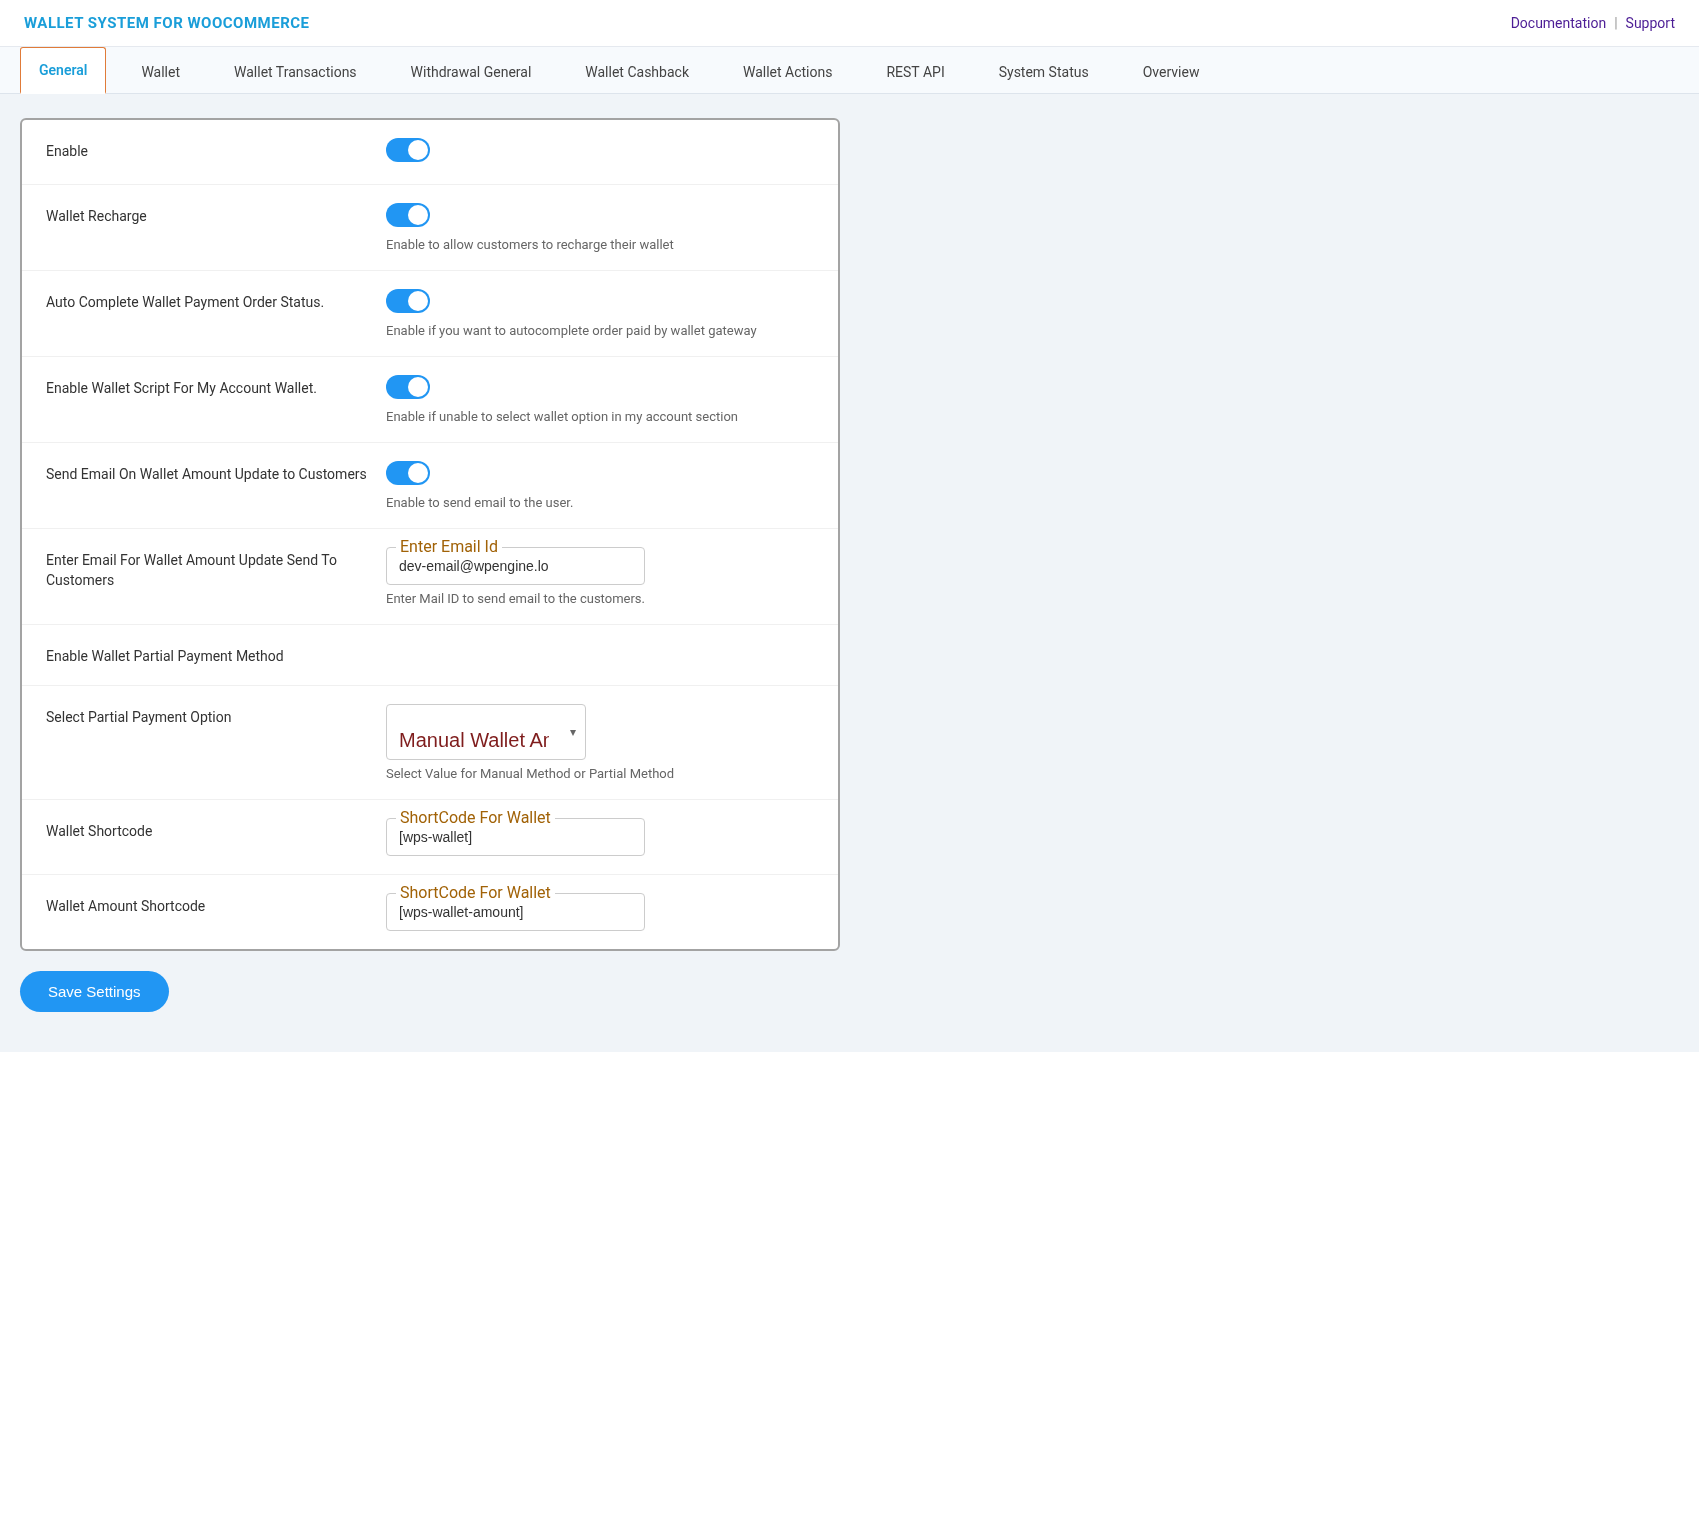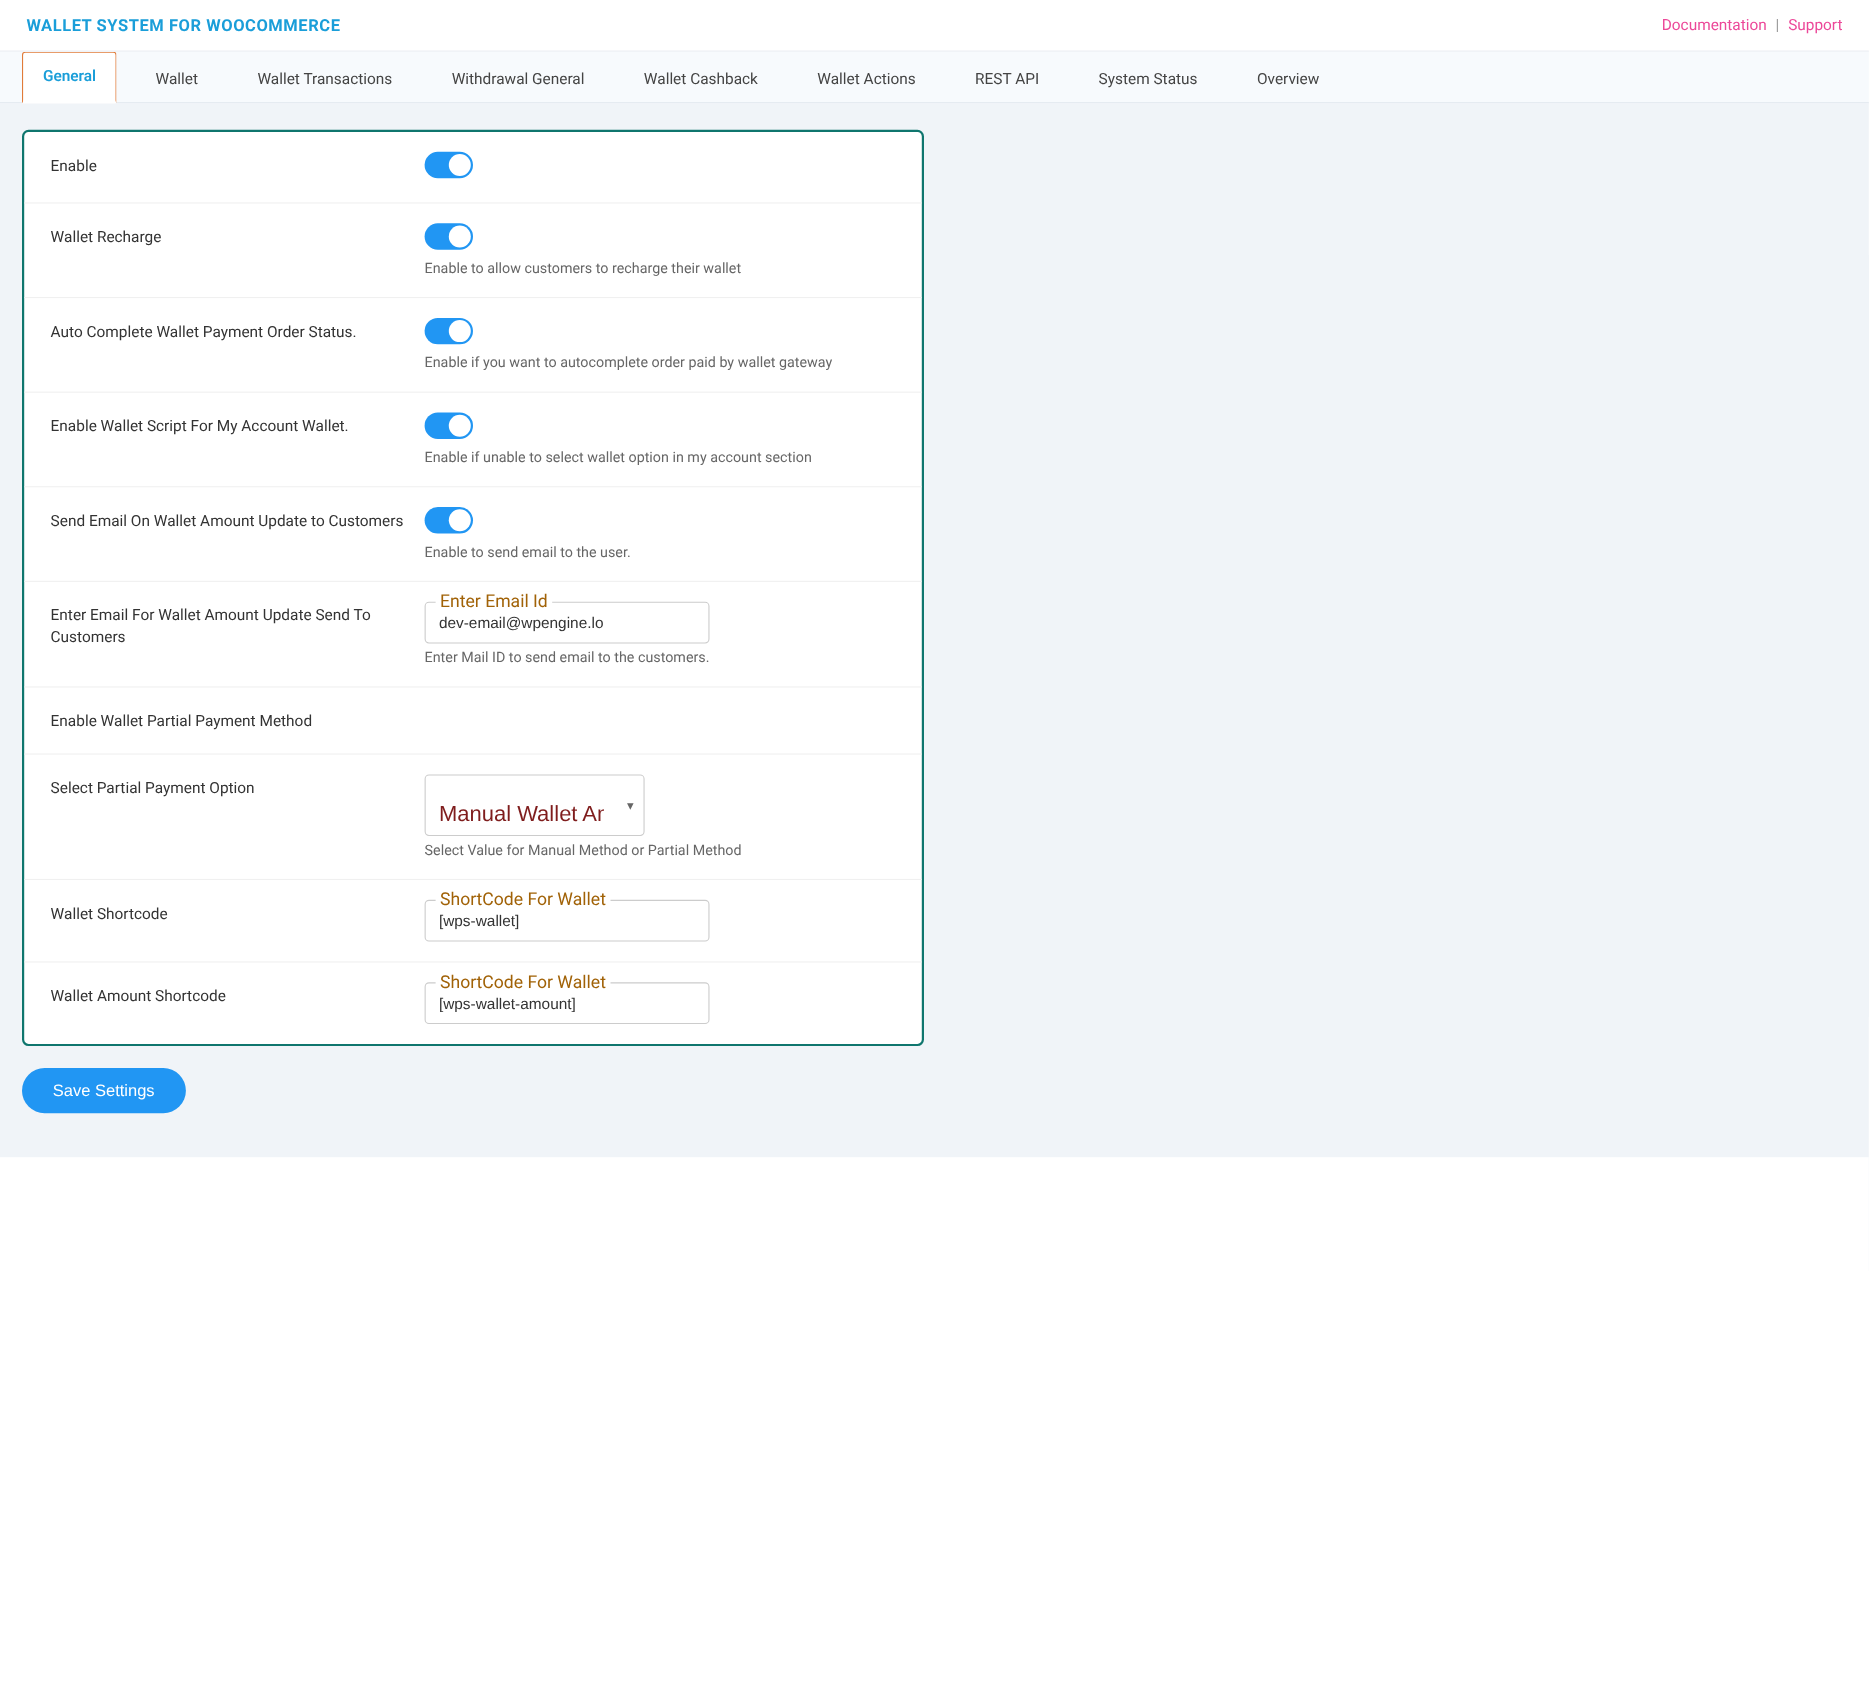--- a/index.html
+++ b/index.html
@@ -30,21 +30,21 @@
       letter-spacing: 0.5px;
     }
     .header-links {
       display: flex;
       align-items: center;
       gap: 8px;
       font-size: 14px;
       color: #333;
     }
     .header-links a {
-      color: #ec4899;
+      color: #4c1d95;
       text-decoration: none;
       cursor: pointer;
     }
     .header-divider { color: #999; }
 
     
     .nav-area {
       background: #f7fafd;
       border-bottom: 1px solid #dde4ec;
       padding: 0 20px;
@@ -87,21 +87,21 @@
 
     
     .content-area {
       padding: 24px 20px 40px;
       background: #f0f4f8;
     }
 
     
     .settings-panel {
       background: #fff;
-      border: 2px solid #0f766e;
+      border: 2px solid #a3a3a3;
       border-radius: 6px;
       padding: 0;
       max-width: 820px;
     }
 
     .settings-row {
       display: flex;
       align-items: flex-start;
       padding: 18px 24px;
       border-bottom: 1px solid #f0f0f0;

